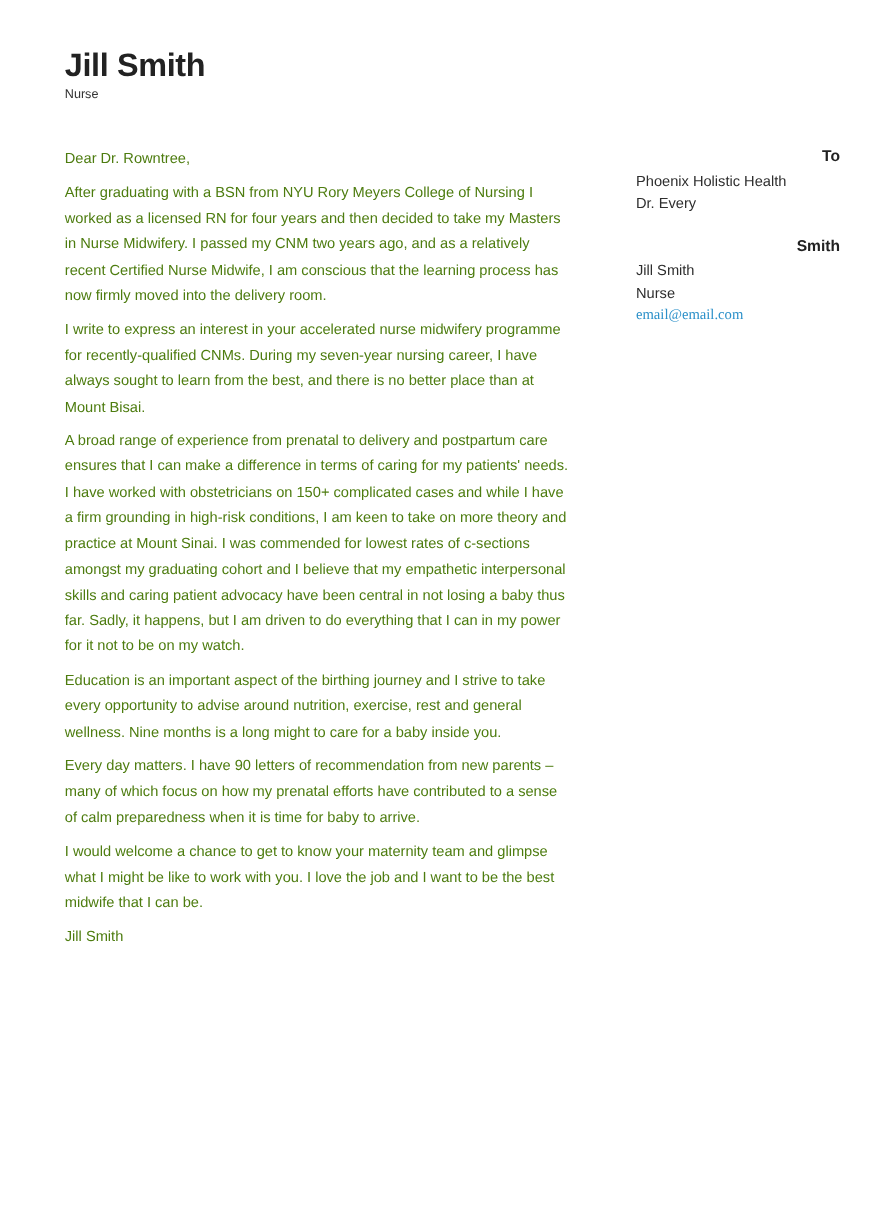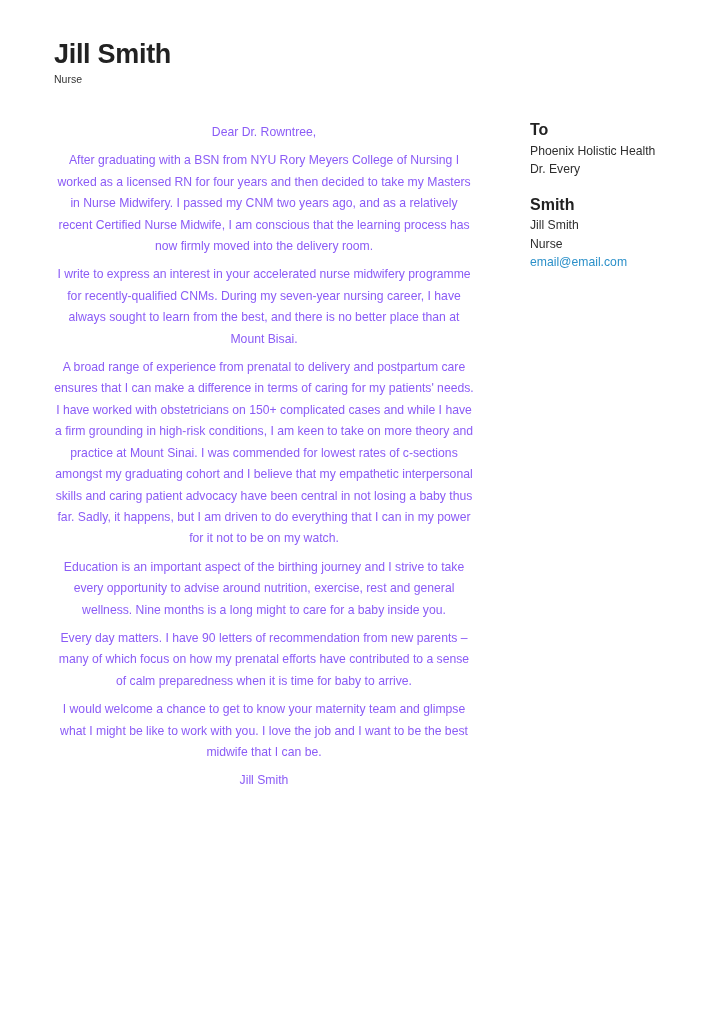--- a/index.html
+++ b/index.html
@@ -33,47 +33,48 @@
       margin-top: 3px;
       line-height: 13px;
     }
     .letter {
       position: absolute;
       left: 54px;
       top: 122px;
       width: 420px;
       font-size: 12.2px;
       line-height: 21.4px;
-      color: #8b5cf6;
-      text-align: center;
+      color: #4d7c0f;
     }
     .letter p {
       margin: 0 0 7px 0;
     }
     .sidebar {
       position: absolute;
       left: 530px;
       top: 121px;
       width: 170px;
       font-size: 12.2px;
       line-height: 18.5px;
       color: #2e2e2e;
     }
     .side-heading {
       font-weight: bold;
-      font-size: 16px;
+      font-size: 13px;
       color: #222222;
       margin-bottom: 2px;
+      text-align: right;
     }
     .side-block {
       margin-bottom: 17px;
     }
     .email {
       color: #2b90c9;
       text-decoration: none;
+      font-family: Liberation Serif, serif;
     }
   </style>
 </head>
 <body>
 
 <div class="header">
   <div class="name">Jill Smith</div>
   <div class="title">Nurse</div>
 </div>
 

